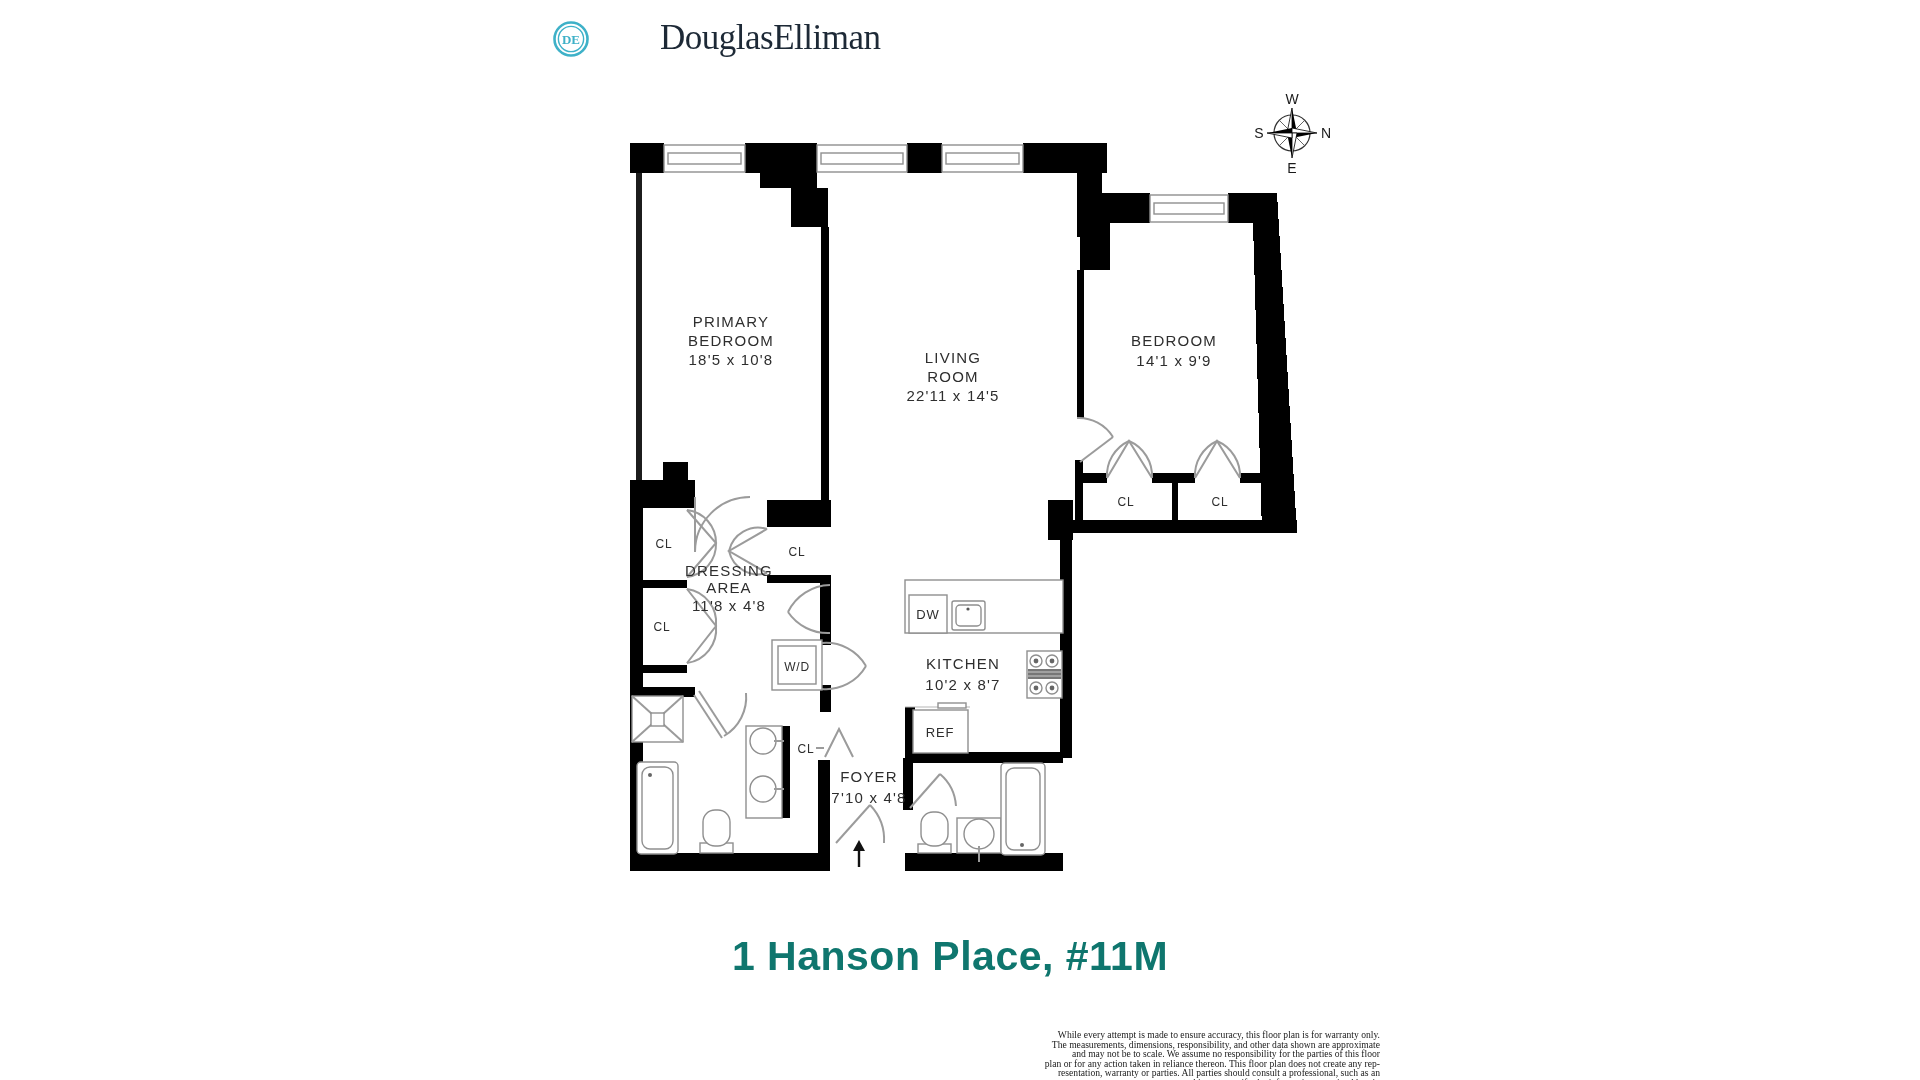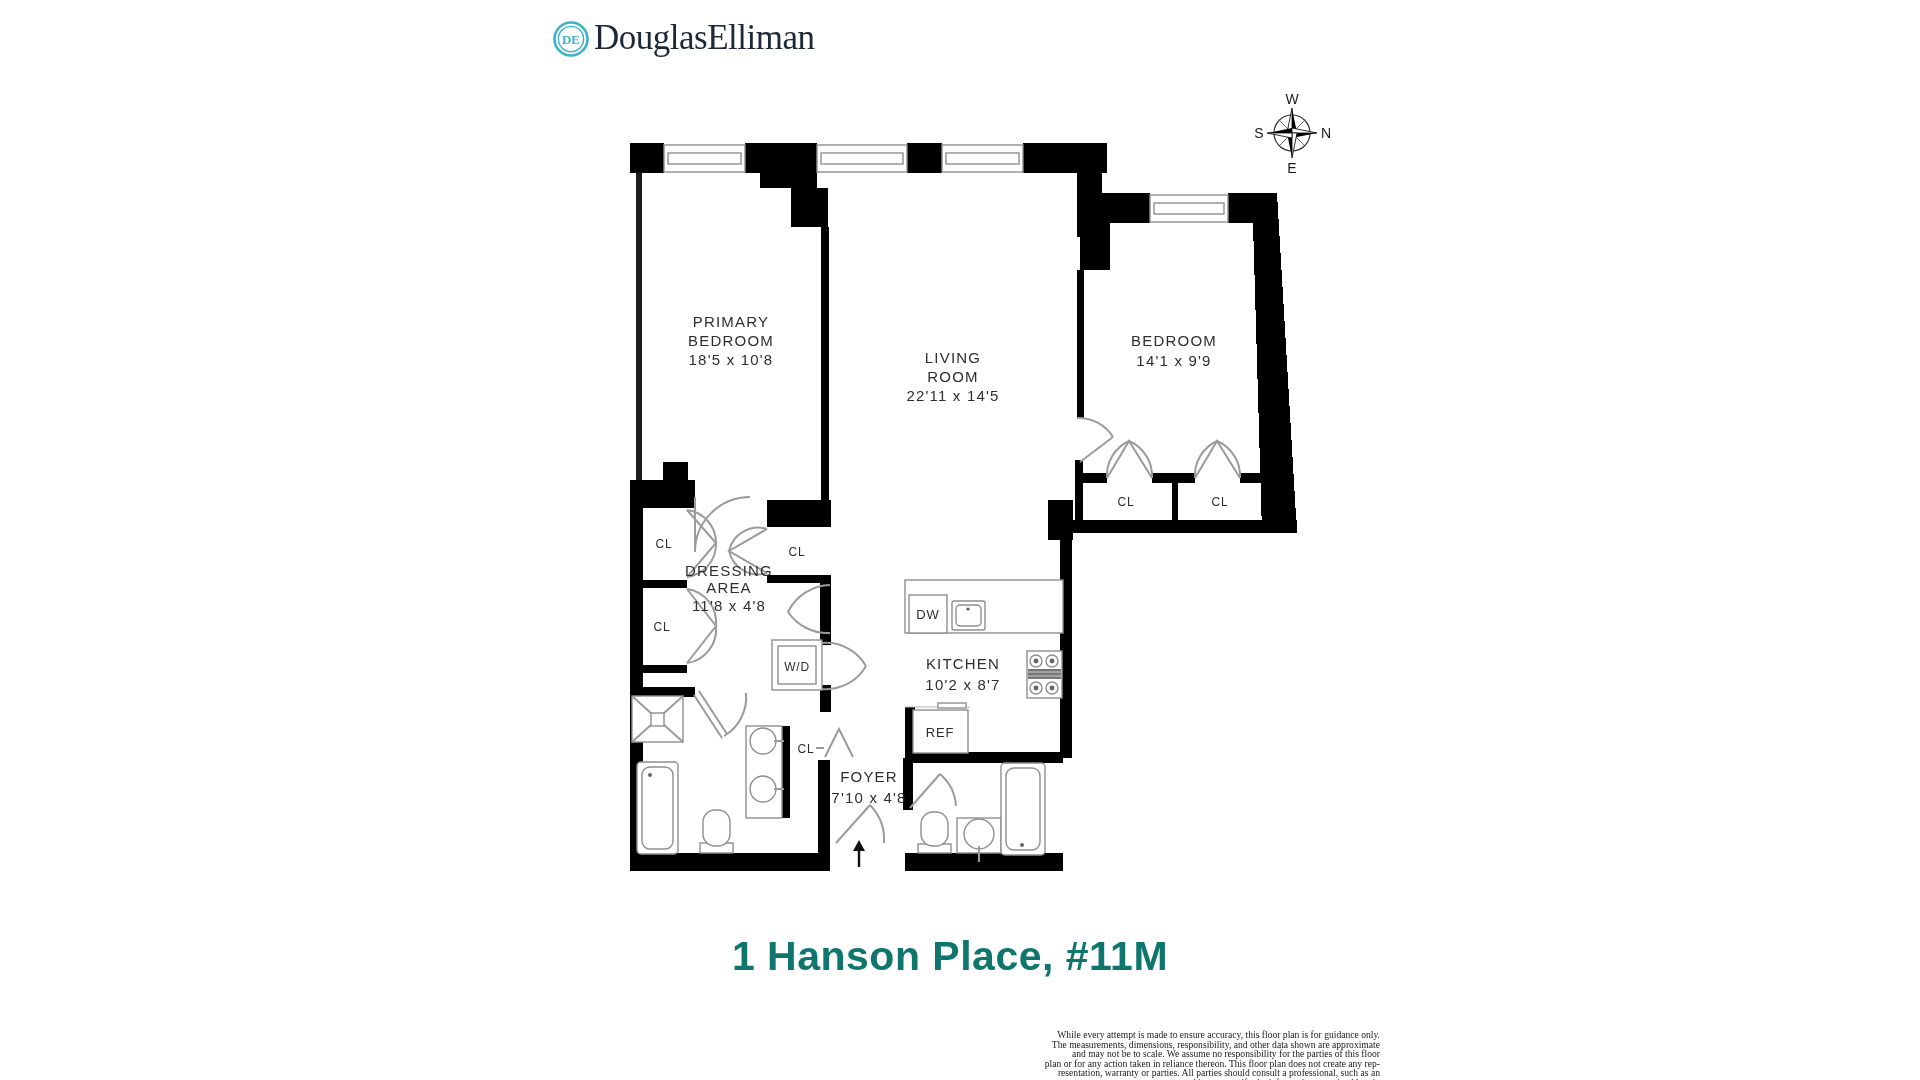--- a/index.html
+++ b/index.html
@@ -9,23 +9,23 @@
   .w{fill:#000;shape-rendering:crispEdges;}
   .wt{fill:#1c1c1c;shape-rendering:crispEdges;}
   .fx2{fill:#fff;stroke:#8f8f8f;stroke-width:1.4;}
   .arc{fill:none;stroke:#9b9b9b;stroke-width:2;}
   .thin{stroke:#b5b5b5;stroke-width:1.2;}
   .rm{font-family:"Liberation Sans",sans-serif;font-size:15px;fill:#2e2e2e;
       letter-spacing:1.2px;text-anchor:middle;}
   .sm{font-family:"Liberation Sans",sans-serif;font-size:12px;fill:#2e2e2e;
       letter-spacing:0.8px;text-anchor:middle;}
   .cmp{font-family:"Liberation Sans",sans-serif;font-size:14px;fill:#1a1a1a;text-anchor:middle;}
-  #logo{position:absolute;left:552px;top:20px;display:flex;align-items:flex-end;}
+  #logo{position:absolute;left:552px;top:20px;display:flex;align-items:flex-end;gap:48px;}
   #logo-text{font-family:"Liberation Serif",serif;font-size:35px;color:#1d2936;
-             letter-spacing:-0.5px;margin-left:4px;margin-top:-2px;}
+             letter-spacing:-0.5px;margin-left:22px;margin-top:-2px;}
   #title{position:absolute;left:950px;top:933px;transform:translateX(-50%);
          font-family:"Liberation Sans",sans-serif;font-size:41px;font-weight:bold;
          color:#0f766e;letter-spacing:0.5px;white-space:nowrap;}
   #disclaimer{position:absolute;right:540px;top:1030px;width:400px;text-align:right;
               font-family:"Liberation Serif",serif;font-size:9.6px;line-height:9.6px;
               color:#1a1a1a;}
 </style>
 </head>
 <body>
 
@@ -286,21 +286,21 @@
       <text class="cmp" x="1292" y="104">W</text>
       <text class="cmp" x="1326" y="138">N</text>
       <text class="cmp" x="1292" y="173">E</text>
       <text class="cmp" x="1259" y="138">S</text>
     </g>
   </svg>
 
   <div id="title">1 Hanson Place, #11M</div>
 
   <div id="disclaimer">
-    <div>While every attempt is made to ensure accuracy, this floor plan is for guidance only.</div>
+    <div>While every attempt is made to ensure accuracy, this floor plan is for warranty only.</div>
     <div>The measurements, dimensions, responsibility, and other data shown are approximate</div>
     <div>and may not be to scale.  We assume no responsibility for the parties of this floor</div>
     <div>plan or for any action taken in reliance thereon. This floor plan does not create any rep-</div>
     <div>resentation, warranty or parties. All parties should consult a professional, such as an</div>
     <div>architect, to verify the information contained herein</div>
   </div>
 
 </div>
 
 </body></html>

